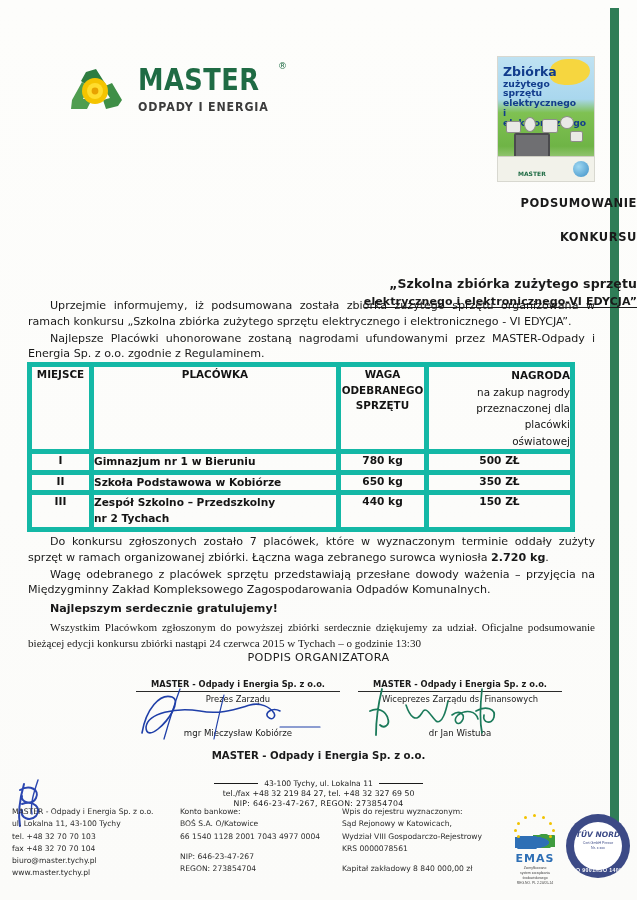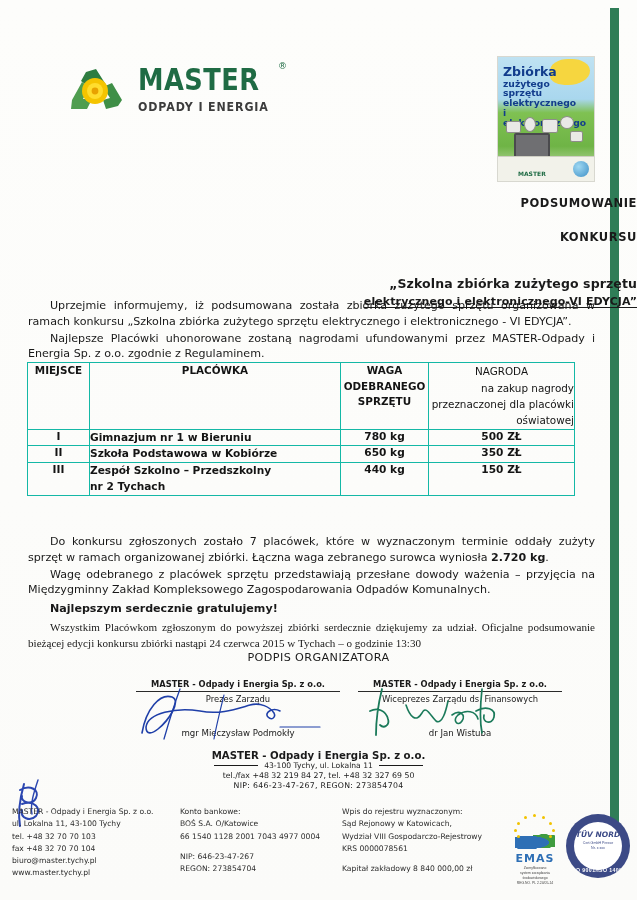--- a/index.html
+++ b/index.html
@@ -233,41 +233,41 @@
     right: 62px;
     top: 362px;
   }
   table.results {
     width: 100%;
     border-collapse: collapse;
     font-family: "DejaVu Sans", sans-serif;
     color: #141414;
   }
   table.results td, table.results th {
-    border: 1px solid #14b8a6;
+    border: 5px solid #14b8a6;
     padding: 0;
     vertical-align: top;
   }
   .th-miejsce, .th-placowka, .th-waga {
     text-align: center;
     font-weight: bold;
     font-size: 10.4px;
     padding: 6px 3px 4px 3px;
     line-height: 1.5;
   }
   .th-nagroda {
     font-weight: normal;
     font-size: 10.4px;
     padding: 5px 5px 4px 5px;
     line-height: 1.55;
   }
   .th-nagroda .nh {
-    font-weight: normal;
+    font-weight: bold;
     display: block;
-    text-align: center;
+    text-align: right;
     margin-bottom: 1px;
   }
   .th-nagroda .nb {
     display: block;
     text-align: right;
   }
   .col-miejsce { width: 62px; }
   .col-waga    { width: 88px; }
   .col-nagroda { width: 146px; }
 
@@ -349,21 +349,21 @@
   
   .stamp {
     position: absolute;
     top: 750px;
     left: 0; right: 0;
     text-align: center;
     font-family: "DejaVu Sans", sans-serif;
     color: #1a1a1a;
   }
   .stamp .s1 { font-weight: bold; font-size: 10.2px; }
-  .stamp .s2 { font-size: 7.6px; margin-top: 0; }
+  .stamp .s2 { font-size: 7.6px; margin-top: 18px; }
   .stamp .s3 { font-size: 7.8px; margin-top: 1px; }
   .stamp .s4 { font-size: 7.8px; margin-top: 1px; letter-spacing: 0.3px; }
   .stamp .dash {
     display: inline-block;
     width: 44px;
     border-top: 1px solid #1a1a1a;
     vertical-align: middle;
     margin: 0 6px;
   }
 
@@ -599,21 +599,21 @@
       <p class="para" style="margin-top:3px;font-family:Liberation Serif, serif;">Wszystkim Placówkom zgłoszonym do powyższej zbiórki serdecznie dziękujemy za udział. Oficjalne podsumowanie bieżącej edycji konkursu zbiórki nastąpi 24 czerwca 2015 w Tychach  – o godzinie 13:30</p>
     </div>
 
     <div class="sig-title">PODPIS ORGANIZATORA</div>
 
     <div class="sig-row">
       <div class="sig-col left">
         <div class="sig-company">MASTER - Odpady i Energia Sp. z o.o.</div>
         <div class="sig-rule"></div>
         <div class="sig-role">Prezes Zarządu</div>
-        <div class="sig-name">mgr Mieczysław Podmokły</div>
+        <div class="sig-name">mgr Mieczysław Kobiórze</div>
         <svg class="ink" style="left:-6px;top:4px;" width="220" height="58" viewBox="0 0 220 58" aria-hidden="true">
           <path d="M18 50 C22 26, 36 10, 48 14 C58 18, 44 38, 34 46 C28 51, 22 52, 22 44 C24 30, 52 24, 76 28 C96 32, 112 26, 126 22 C136 19, 146 24, 150 30 C152 34, 148 38, 144 34 C140 30, 148 24, 156 28" fill="none" stroke="#1f3fa8" stroke-width="1.6" stroke-linecap="round"></path>
           <path d="M56 6 C50 22, 44 42, 40 56" fill="none" stroke="#1f3fa8" stroke-width="1.3" stroke-linecap="round"></path>
           <path d="M100 12 C96 28, 92 44, 90 56" fill="none" stroke="#1f3fa8" stroke-width="1.1" stroke-linecap="round"></path>
           <path d="M156 44 L196 44" fill="none" stroke="#1f3fa8" stroke-width="1.2" stroke-linecap="round"></path>
         </svg>
       </div>
       <div class="sig-col right">
         <div class="sig-company">MASTER - Odpady i Energia Sp. z o.o.</div>
         <div class="sig-rule"></div>

